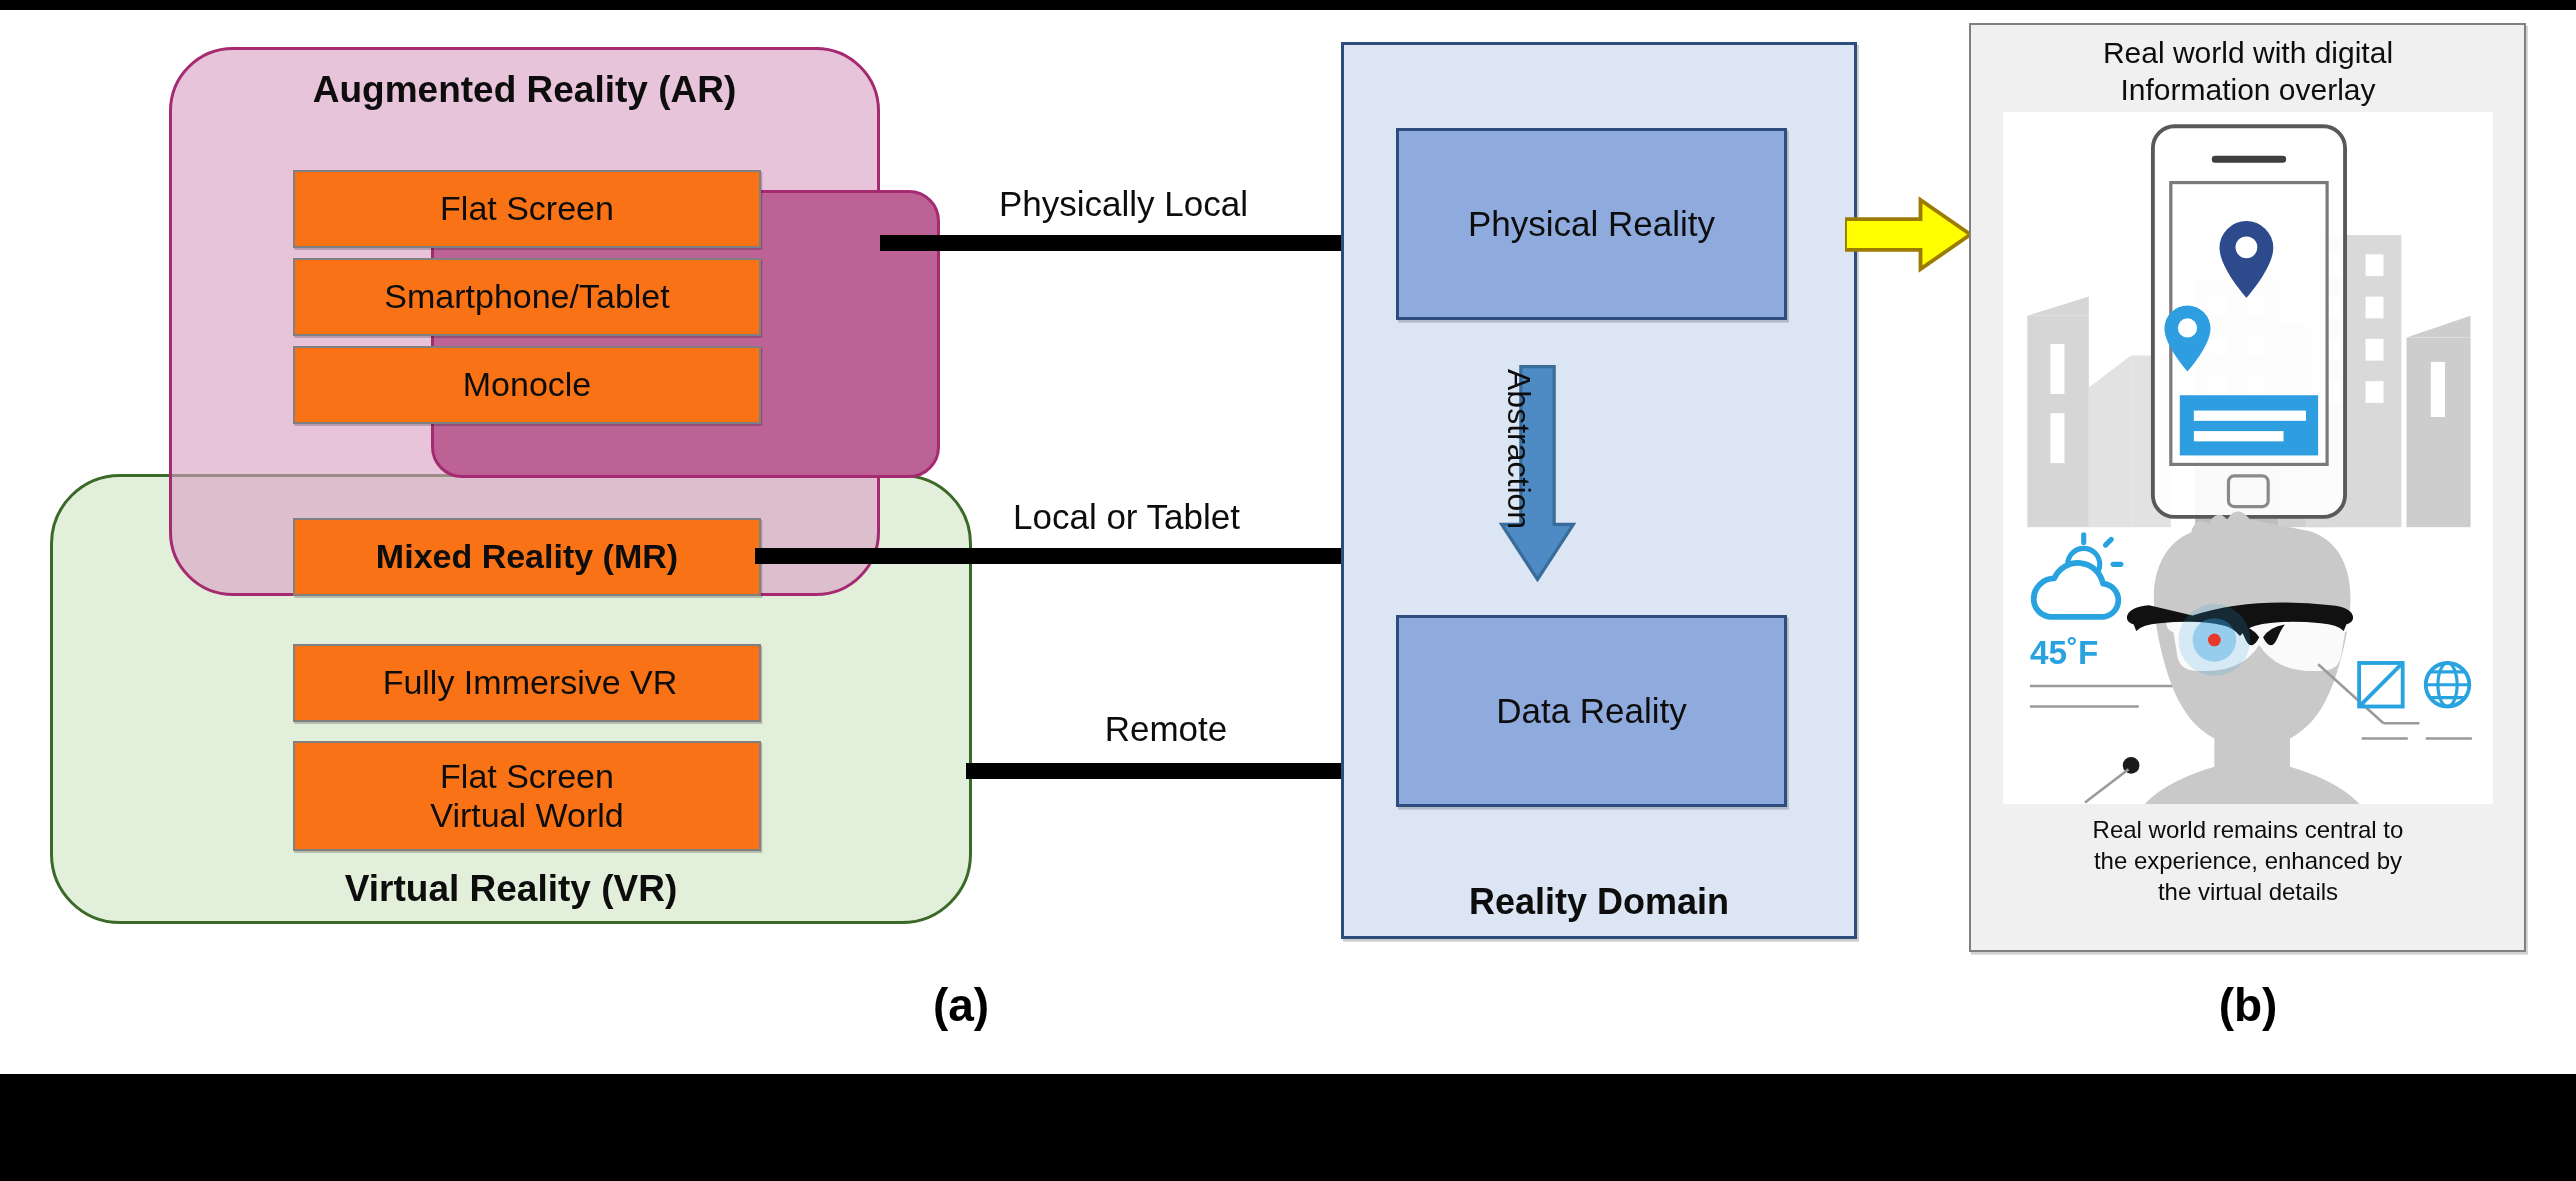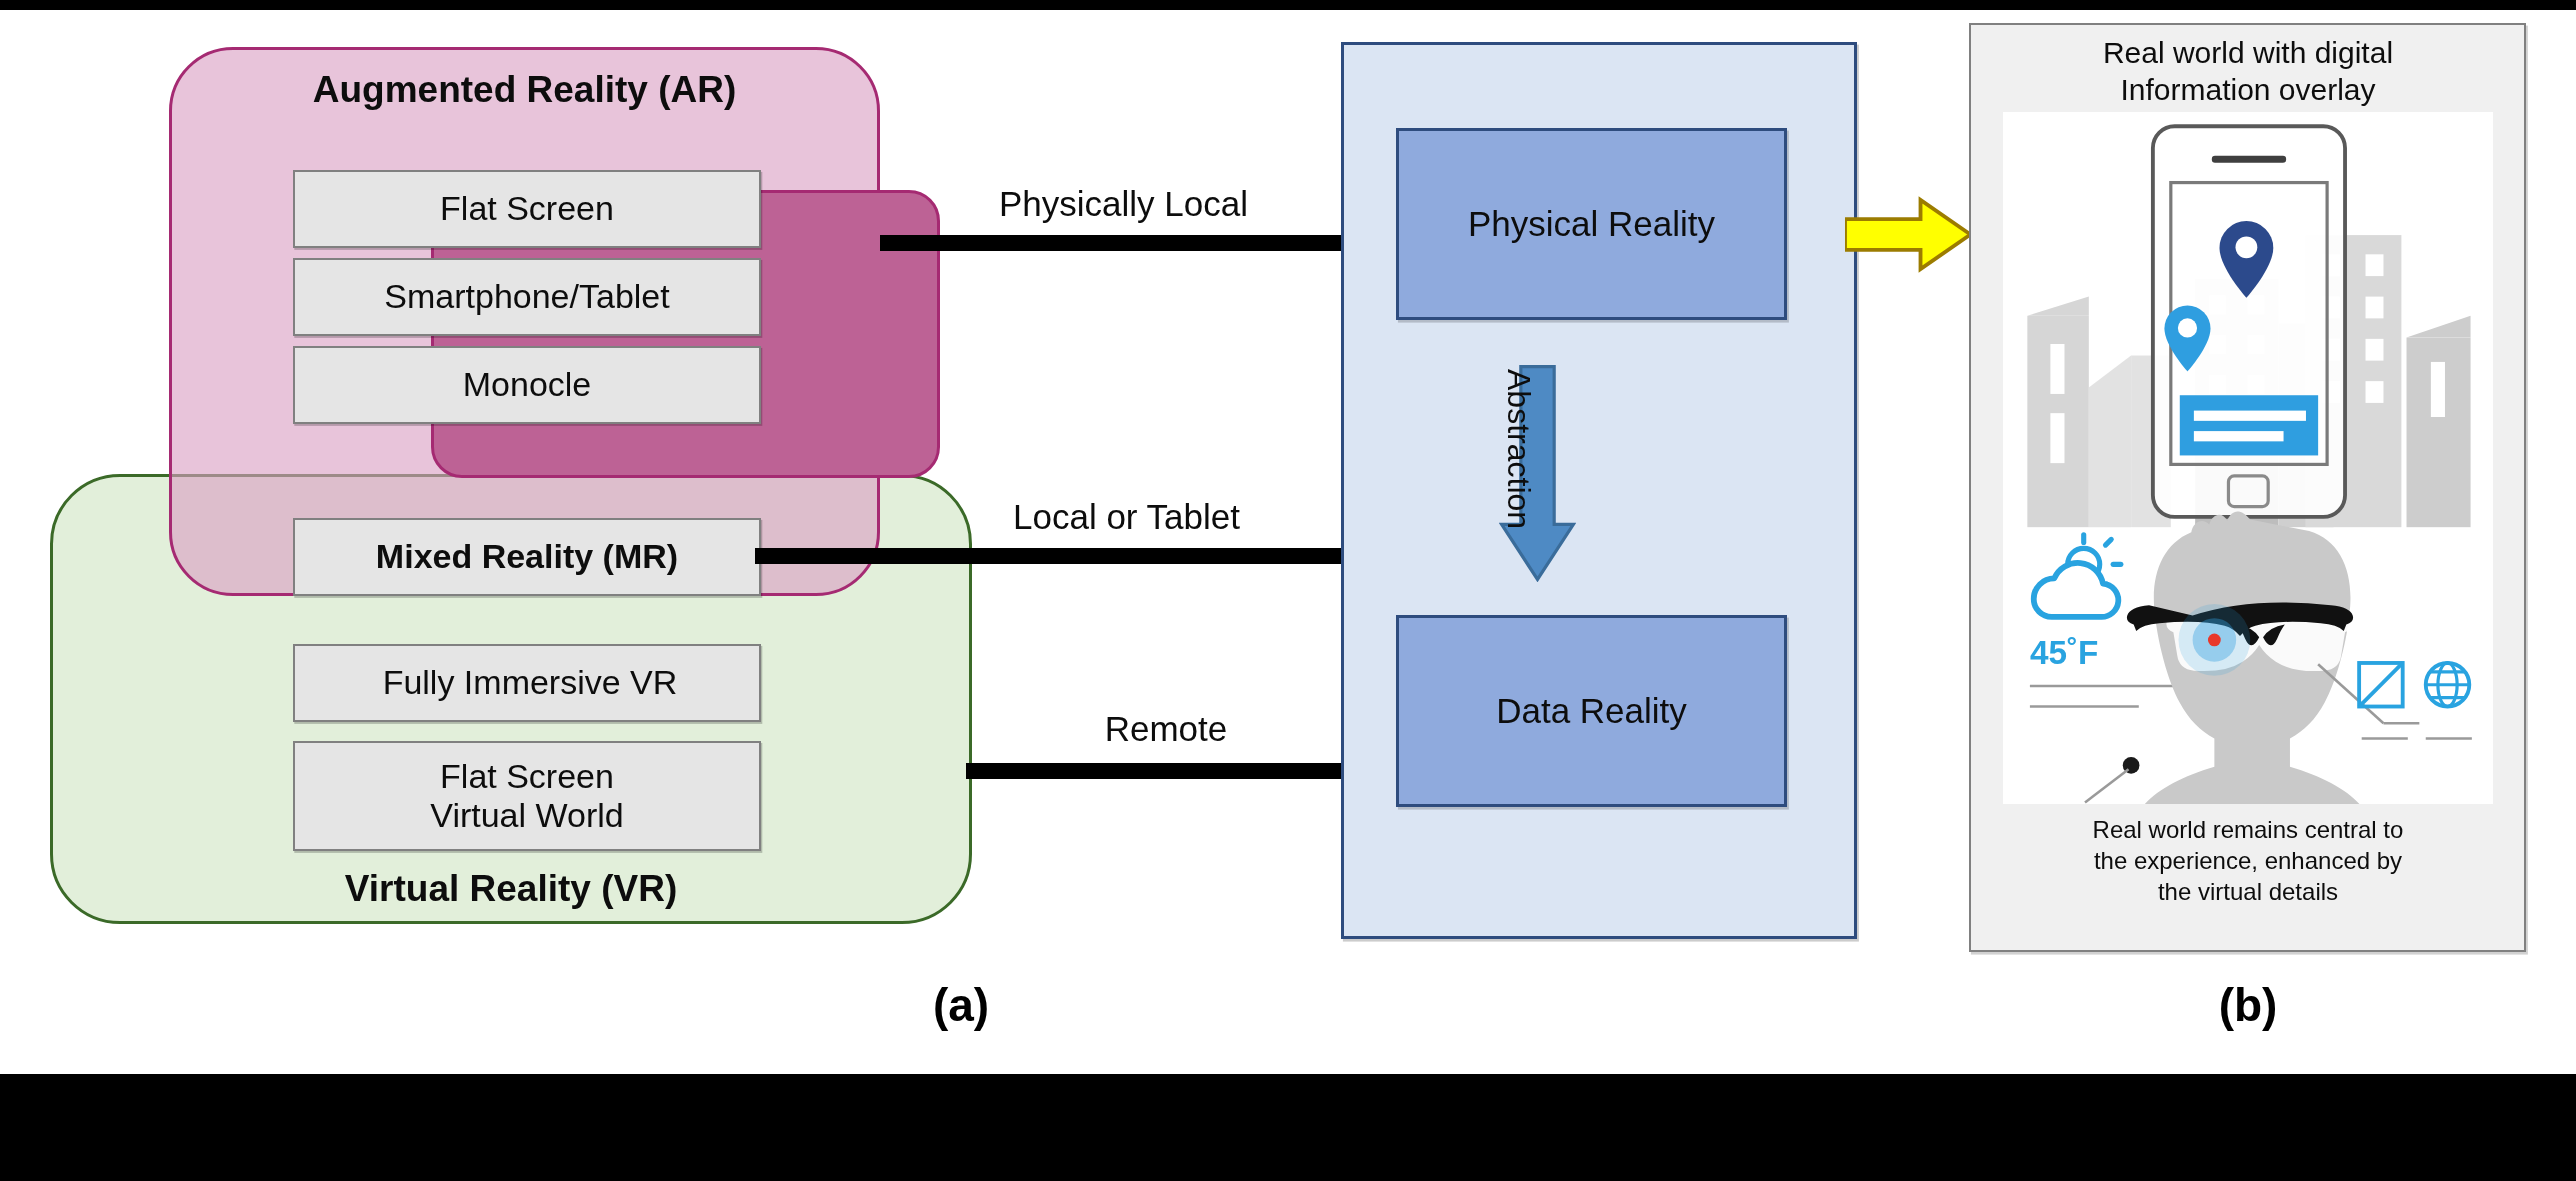--- a/index.html
+++ b/index.html
@@ -22,21 +22,21 @@
     position:absolute;left:157px;top:37px;width:711px;height:549px;
     background:rgba(218,160,196,0.62);border:3.2px solid #a52a72;
     border-radius:64px;box-sizing:border-box;
   }
   .ar-inner{
     position:absolute;left:259px;top:140px;width:509px;height:288px;
     background:#bd6295;border:3.8px solid #a52a72;border-radius:31px;
     box-sizing:border-box;
   }
   .chip{
-    position:absolute;background:#e5e5e5;border:2.6px solid #808080;
+    position:absolute;background:#f97316;border:2.6px solid #808080;
     box-sizing:border-box;display:flex;align-items:center;justify-content:center;
     text-align:center;color:#0d0d0d;font-size:34px;line-height:1.15;
     box-shadow:1.3px 1.9px 0 rgba(0,0,0,0.22);
   }
   .chip.bold{font-weight:bold;}
   #chip-flat-screen   {left:281px;top:160px;width:468px;height:78px;}
   #chip-smartphone    {left:281px;top:248px;width:468px;height:78px;}
   #chip-monocle       {left:281px;top:336px;width:468px;height:78px;}
   #chip-mr            {left:281px;top:508px;width:468px;height:78px;}
   #chip-fivr          {left:281px;top:634px;width:468px;height:78px;padding-left:6px;}
@@ -160,20 +160,21 @@
     <div id="reality-domain"></div>
 
     <div class="rd-block" id="block-physical">Physical Reality</div>
     <div class="rd-block" id="block-data">Data Reality</div>
 
     <svg id="abstraction-arrow" viewBox="0 0 120 340">
       <polygon points="34,4 86,4 86,250 116,250 60,336 4,250 34,250" fill="#4e8ac4" stroke="#3a6c9a" stroke-width="5"></polygon>
     </svg>
     <div id="abstraction-label">Abstraction</div>
 
+    <div id="rd-title">Reality Domain</div>
 
     <svg id="yellow-arrow" viewBox="0 0 200 120">
       <polygon points="0,36 118,36 118,6 196,60 118,114 118,84 0,84" fill="#ffff00" stroke="#9c7c00" stroke-width="6" stroke-linejoin="miter"></polygon>
     </svg>
 
     <div id="panelB"></div>
 
     <div id="cap-top" style="white-space:pre-line;">Real world with digital
 Information overlay</div>
 

